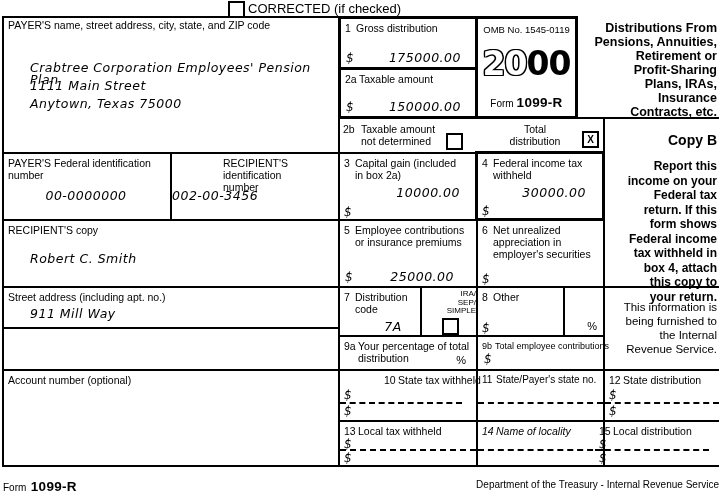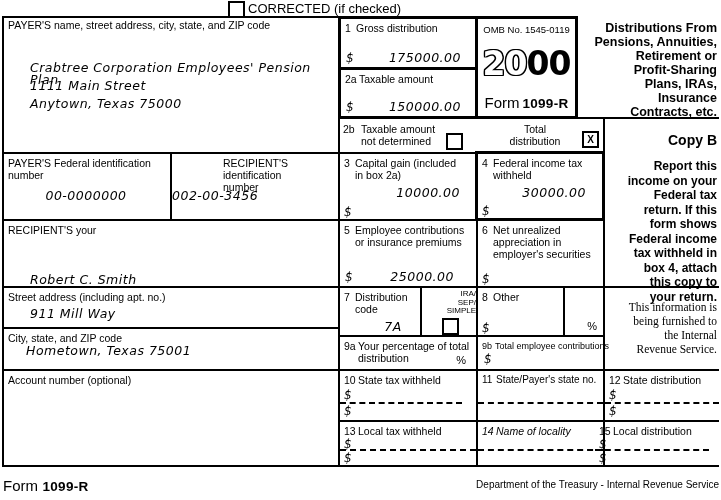--- a/index.html
+++ b/index.html
@@ -19,21 +19,21 @@
          align-items:baseline;padding:0 14px 2px 5px;}
   .cb{position:absolute;width:13px;height:13px;border:2px solid #000;display:flex;align-items:center;
       justify-content:center;font-weight:bold;font-size:10px;background:#fff;}
   .dualrow{position:absolute;left:0;right:0;bottom:0;}
   .drow{height:16px;box-sizing:border-box;padding:1px 4px 0 4px;}
   .dash{border-bottom:2px dashed #000;}
   .rightcol{text-align:right;white-space:pre-line;font-weight:bold;}
   .yr{font-family:"DejaVu Sans",sans-serif;font-weight:bold;font-size:33px;letter-spacing:-1px;line-height:33px;}
   .yr .outline{color:#fff;text-shadow:-1.3px -1.3px 0 #000,1.3px -1.3px 0 #000,-1.3px 1.3px 0 #000,
                1.3px 1.3px 0 #000,-1.3px 0 0 #000,1.3px 0 0 #000,0 -1.3px 0 #000,0 1.3px 0 #000;}
-  .formword{font-size:15px;margin-top:29px;}
+  .formword{font-size:10px;margin-top:29px;}
   .formnum{font-size:13.5px;font-weight:bold;letter-spacing:.3px;}
 </style>
 </head>
 <body>
 
 <div class="canvas">
 
   <span class="cb" style="left:228px;top:1px;"></span>
   <span class="abs" style="left:248px;top:1px;font-size:13px;">CORRECTED (if checked)</span>
 
@@ -75,38 +75,32 @@
   <div class="cell" style="left:172px;top:154px;width:164px;height:65px;padding-left:47px;">
     <div class="lblrow">
         <span class="lbl">RECIPIENT'S identification
 number</span>
       </div>
     <div class="val abs" style="left:0;right:0;top:36px;text-align:left;">002-00-3456</div>
   </div>
 
   <div class="cell" style="left:4px;top:221px;width:332px;height:65px;">
     <div class="lblrow">
-        <span class="lbl">RECIPIENT'S your</span>
-      </div>
-    <div class="val abs" style="left:26px;top:32px;margin-top:21px;">Robert C. Smith</div>
+        <span class="lbl">RECIPIENT'S copy</span>
+      </div>
+    <div class="val abs" style="left:26px;top:32px;">Robert C. Smith</div>
   </div>
 
   <div class="cell" style="left:4px;top:288px;width:332px;height:39px;">
     <div class="lblrow">
         <span class="lbl">Street address (including apt. no.)</span>
       </div>
     <div class="val abs" style="left:26px;top:20px;">911 Mill Way</div>
   </div>
 
-  <div class="cell" style="left:4px;top:329px;width:332px;height:40px;">
-    <div class="lblrow">
-        <span class="lbl">City, state, and ZIP code</span>
-      </div>
-    <div class="val abs" style="left:22px;top:16px;">Hometown, Texas 75001</div>
-  </div>
 
   <div class="cell" style="left:4px;top:371px;width:332px;height:94px;">
     <div class="lblrow">
         <span class="lbl">Account number (optional)</span>
       </div>
   </div>
 
   <div class="thickbox cell" style="left:338px;top:16px;width:140px;height:54px;">
     <div class="lblrow">
         <span class="num" style="min-width:11px;">1</span>
@@ -224,21 +218,21 @@
   </div>
 
   <div class="cell" style="left:478px;top:337px;width:125px;height:32px;">
     <div class="lblrow" style="font-size:9px;">
         <span class="num" style="min-width:13px;">9b</span>
         <span class="lbl nowrap">Total employee contributions</span>
       </div>
     <span class="cur abs" style="left:6px;top:16px;">$</span>
   </div>
 
-  <div class="cell" style="left:340px;top:371px;width:122px;height:49px;">
+  <div class="cell" style="left:340px;top:371px;width:122px;height:49px;padding-left:40px;">
     <div class="lblrow">
         <span class="num">10</span>
         <span class="lbl nowrap">State tax withheld</span>
       </div>
     <div class="dualrow">
       <div class="drow dash"><span class="cur">$</span></div>
       <div class="drow"><span class="cur">$</span></div>
     </div>
   </div>
 
@@ -312,21 +306,21 @@
 Federal tax
 return. If this
 form shows
 Federal income
 tax withheld in
 box 4, attach
 this copy to
 your return.</div>
   </div>
 
-  <div class="cell" style="left:605px;top:300px;width:112px;height:68px;text-align:right;font-size:11.5px;line-height:14px;white-space:pre-line;font-family:Liberation Serif, serif;">This information is
+  <div class="cell" style="left:605px;top:300px;width:112px;height:68px;text-align:right;font-size:11.5px;line-height:14px;white-space:pre-line;">This information is
 being furnished to
 the Internal
 Revenue Service.</div>
 
   <div class="abs" style="left:3px;top:477px;">
     <span class="formword">Form</span> <span class="formnum">1099-R</span>
   </div>
   <div class="abs" style="right:2px;top:479px;font-size:10px;">Department of the Treasury - Internal Revenue Service</div>
 
 </div>

